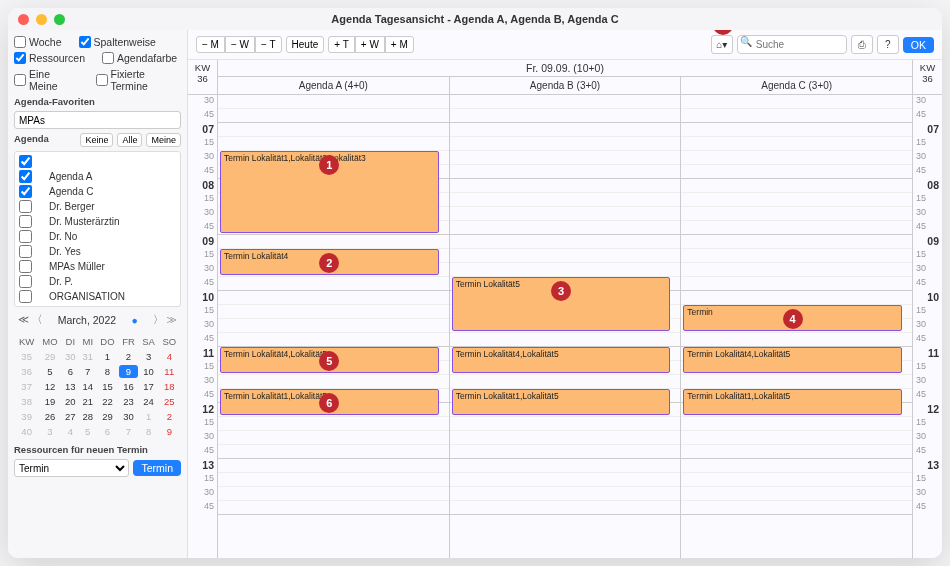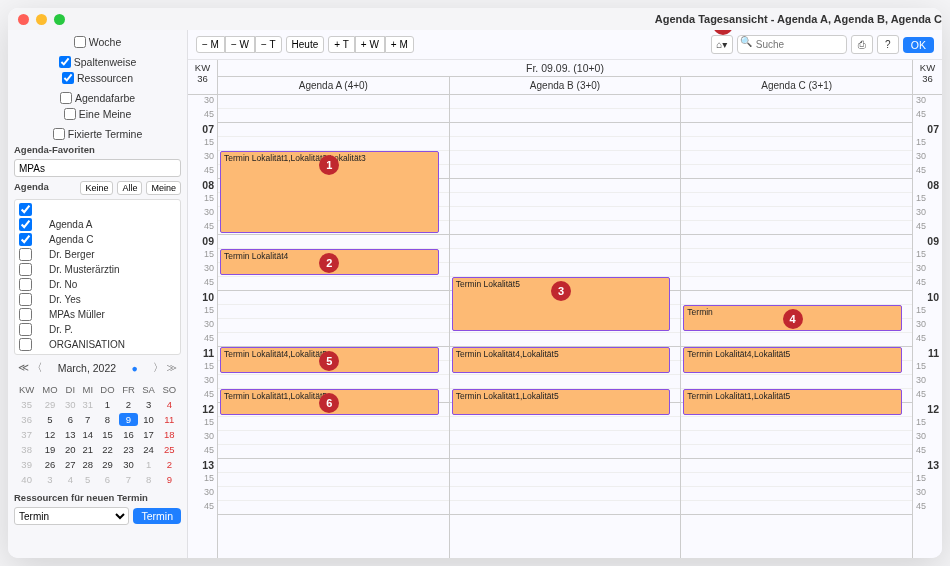--- a/index.html
+++ b/index.html
@@ -2,25 +2,25 @@
 <html><head>
 <meta charset="utf-8">
 <style>
 * { box-sizing: border-box; margin: 0; padding: 0; font-family: -apple-system, BlinkMacSystemFont, "Segoe UI", sans-serif; }
 body { background: #f5f5f7; padding: 8px; font-size: 11px; color: #333; }
 .window { width: 934px; height: 550px; background: #fafaff; border-radius: 10px; box-shadow: 0 10px 40px rgba(0,0,0,0.15); overflow: hidden; display: flex; flex-direction: column; }
 .titlebar { height: 22px; background: #f5f5f7; display: flex; align-items: center; padding: 0 10px; position: relative; }
 .traffic { display: flex; gap: 7px; }
 .dot { width: 11px; height: 11px; border-radius: 50%; }
 .dot.red { background:#ff5f57; } .dot.yellow{background:#febc2e;} .dot.green{background:#28c840;}
-.title { position:absolute; left:0; right:0; text-align:right; font-weight:600; font-size:11px; color:#333; }
+.title { position:absolute; left:0; right:0; text-align:center; font-weight:600; font-size:11px; color:#333; }
 
 .content { flex:1; display:flex; overflow:hidden; }
 .sidebar { width: 180px; background:#f7f7fa; border-right:1px solid #e0e0e4; display:flex; flex-direction:column; padding:6px; gap:4px; overflow:hidden;}
-.side-row { display:flex; gap:8px; align-items:center;flex-direction:column; }
+.side-row { display:flex; gap:17px; align-items:flex-end; }
 .chk { display:flex; align-items:center; gap:3px; font-size:10.5px; }
 .chk input { width:12px; height:12px; }
 input[type=text] { width:100%; height:18px; font-size:10px; padding:1px 4px; border:1px solid #ccc; border-radius:3px; background:#fff;}
 .section-label { font-size:9.5px; font-weight:600; color:#444; }
 .filt-btn { font-size:9px; padding:1px 4px; border:1px solid #ccc; background:#fff; border-radius:3px; }
 .agenda-list { background:#fff; border:1px solid #ddd; border-radius:3px; padding:2px; min-height:130px; overflow:auto; font-size:10px;}
 .agenda-list .item { display:flex; align-items:center; gap:17px; padding:1px 2px;}
 
 .cal-head { display:flex; justify-content:space-between; align-items:center; font-size:10.5px; padding:2px 4px;}
 .nav-arr { cursor:pointer; color:#666; }
@@ -287,21 +287,21 @@
       <div class="grid-head">
         <div class="kw-col">
           <div>KW</div>
           <div>36</div>
         </div>
         <div class="day-col">
           <div class="day-col-head">Fr. 09.09. (10+0)</div>
           <div class="agenda-cols">
             <div class="ag-col-head">Agenda A (4+0)</div>
             <div class="ag-col-head">Agenda B (3+0)</div>
-            <div class="ag-col-head" style="border-right:none;">Agenda C (3+1)</div>
+            <div class="ag-col-head" style="border-right:none;">Agenda C (3+0)</div>
           </div>
         </div>
         <div class="kw-col" style="border-left:1px solid #ccc;border-right:none;">
           <div>KW</div>
           <div>36</div>
         </div>
       </div>
 
       <div class="grid-body">
         <div class="time-col" id="time-left">

